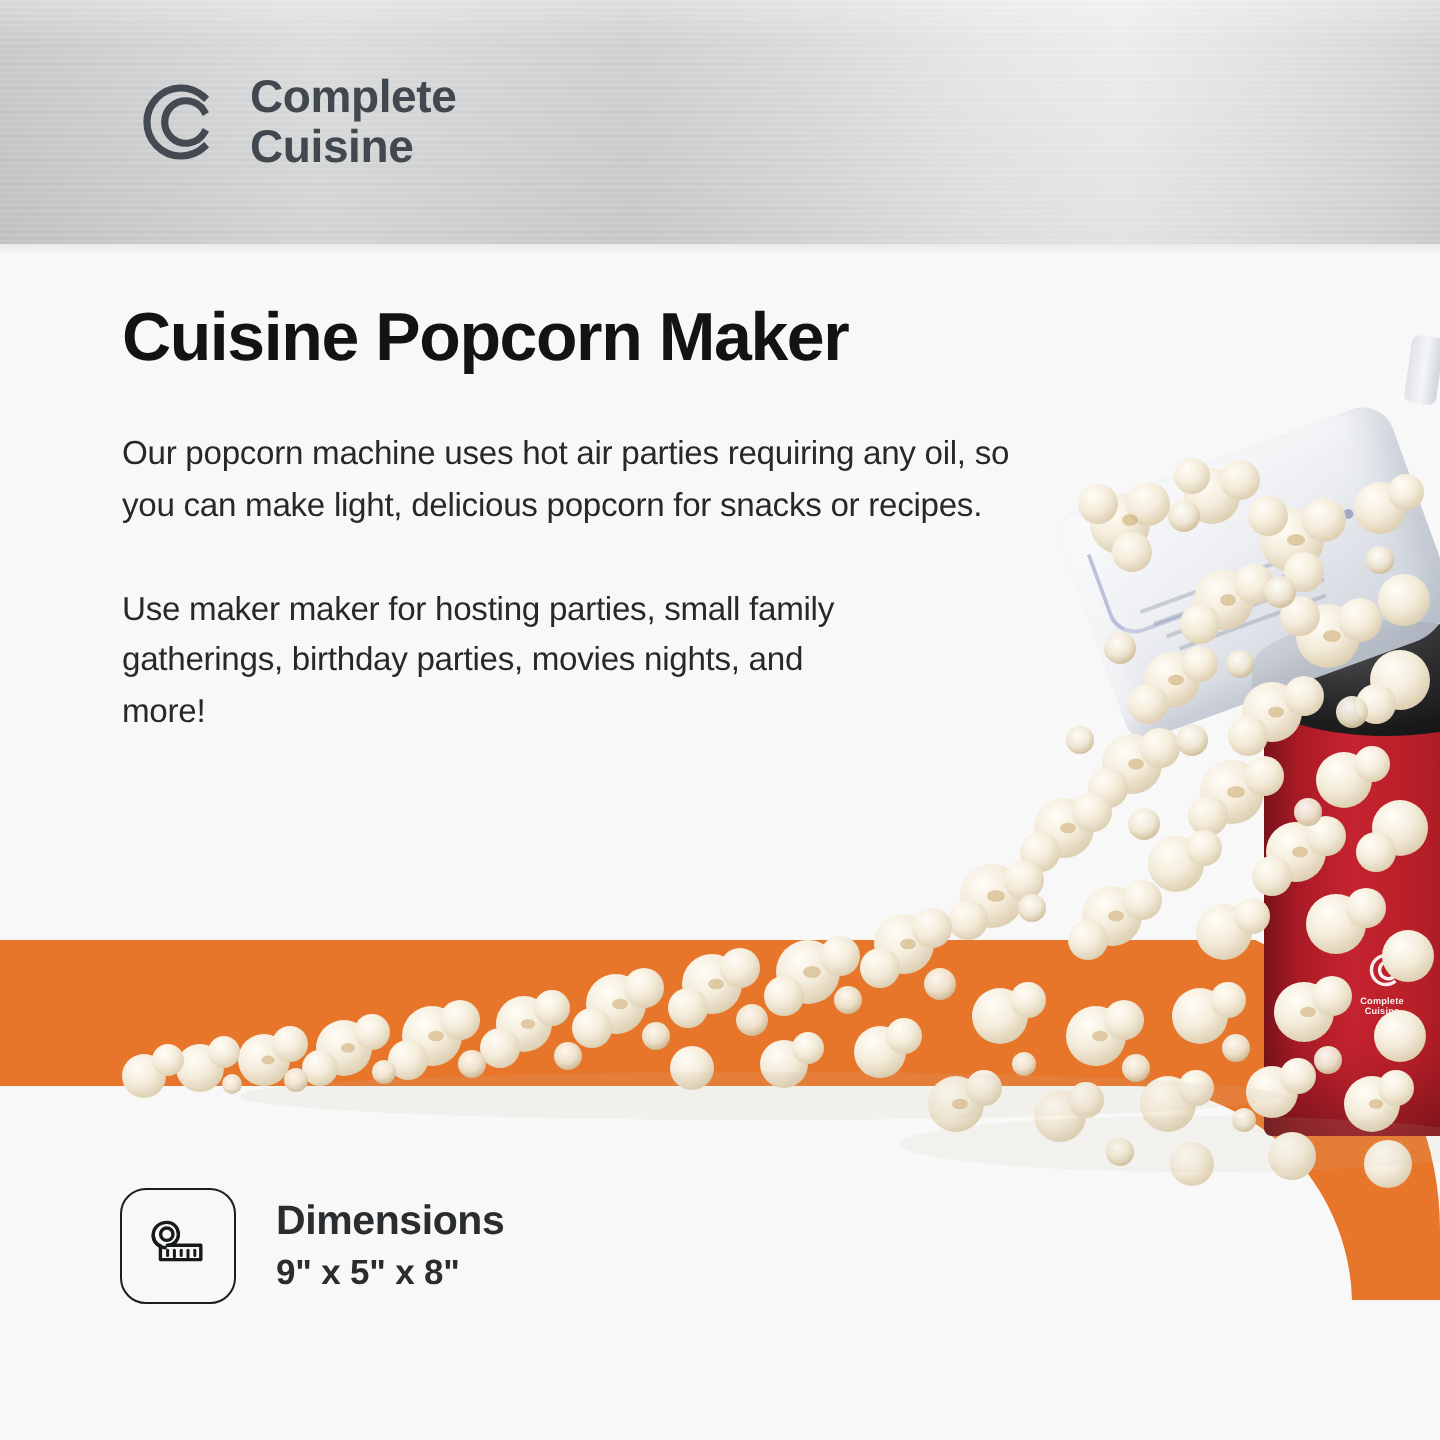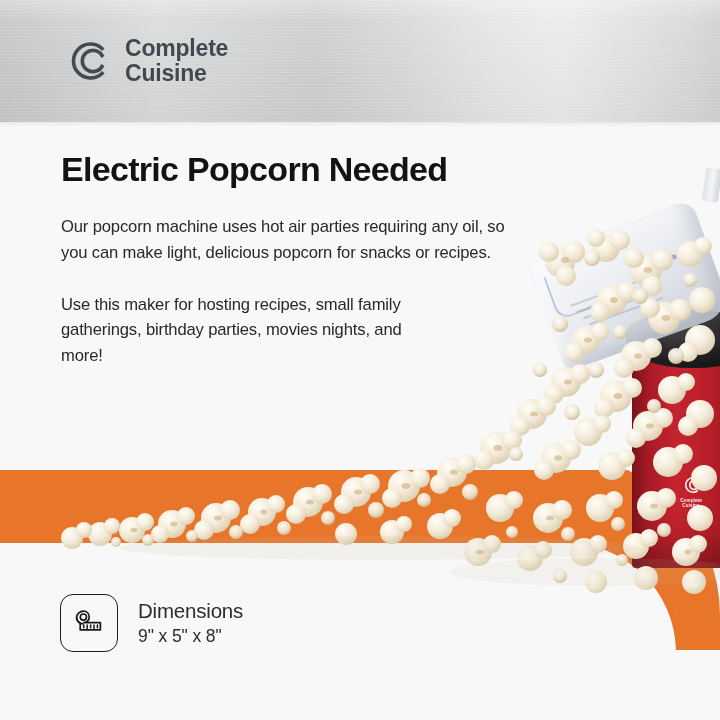--- a/index.html
+++ b/index.html
@@ -113,21 +113,21 @@
     margin:10px 0 0 0;color:#1b1e20;font-size:25px;font-style:italic;
     font-weight:normal;letter-spacing:-.25px;line-height:1.2;
   }
   .para{
     margin:26px 0 0 0;color:#26292b;font-size:16.6px;line-height:1.55;
     letter-spacing:-.15px;max-width:452px;
   }
   .para.second{margin-top:26px;max-width:380px;}
 
   
-  .spec{position:absolute;left:60px;top:594px;display:flex;align-items:center;gap:20px;z-index:5;}
+  .spec{position:absolute;left:60px;top:594px;display:flex;align-items:center;gap:20px;z-index:5;font-weight:bold;}
   .spec-icon{
     width:56px;height:56px;border:1.6px solid #1b1e20;border-radius:13px;
     display:flex;align-items:center;justify-content:center;flex:0 0 auto;background:transparent;
   }
   .spec-text{display:flex;flex-direction:column;gap:3px;}
   .spec-label{color:#2a2d2f;font-size:20.5px;line-height:1.15;letter-spacing:-.2px;}
   .spec-value{color:#2a2d2f;font-size:17.5px;line-height:1.2;letter-spacing:-.1px;}
 </style>
 </head>
 <body>
@@ -367,23 +367,23 @@
         <ellipse cx="480" cy="352" rx="4" ry="2.6"></ellipse>
           <ellipse cx="688" cy="352" rx="3.6" ry="2.4"></ellipse>
       </g>
 
       <ellipse cx="380" cy="348" rx="260" ry="12" fill="#c9bda6" opacity=".13"></ellipse>
       <ellipse cx="600" cy="372" rx="150" ry="14" fill="#c9bda6" opacity=".11"></ellipse>
     </g>
   </svg>
 
   <div class="copy">
-    <h1 class="title">Electric Popcorn Needed</h1>
+    <h1 class="title">Cuisine Popcorn Maker</h1>
     <p class="para first">Our popcorn machine uses hot air parties requiring any oil, so you can make light, delicious popcorn for snacks or recipes.</p>
-    <p class="para second">Use this maker for hosting recipes, small family gatherings, birthday parties, movies nights, and more!</p>
+    <p class="para second">Use maker maker for hosting parties, small family gatherings, birthday parties, movies nights, and more!</p>
   </div>
 
   <div class="spec">
     <span class="spec-icon">
       <svg viewBox="0 0 34 34" width="34" height="34" aria-hidden="true">
         <path d="M11.6 5.2 C7.6 5.2 4.6 8 4.6 11.6 C4.6 14 6 15.9 8.2 16.9
                  L8.2 23.8 L28.4 23.8 L28.4 16.6 L11.6 16.6
                  C14.6 16.6 17.2 14.4 17.2 11.2 C17.2 7.8 14.8 5.2 11.6 5.2 Z" fill="none" stroke="#161a1c" stroke-width="1.7" stroke-linejoin="round" stroke-linecap="round"></path>
         <circle cx="11.4" cy="11.1" r="3.1" fill="none" stroke="#161a1c" stroke-width="1.7"></circle>
         <path d="M4.6 11.6 C4.6 15 7.2 17.6 10.6 17.9" fill="none" stroke="#161a1c" stroke-width="1.7" stroke-linecap="round"></path>

